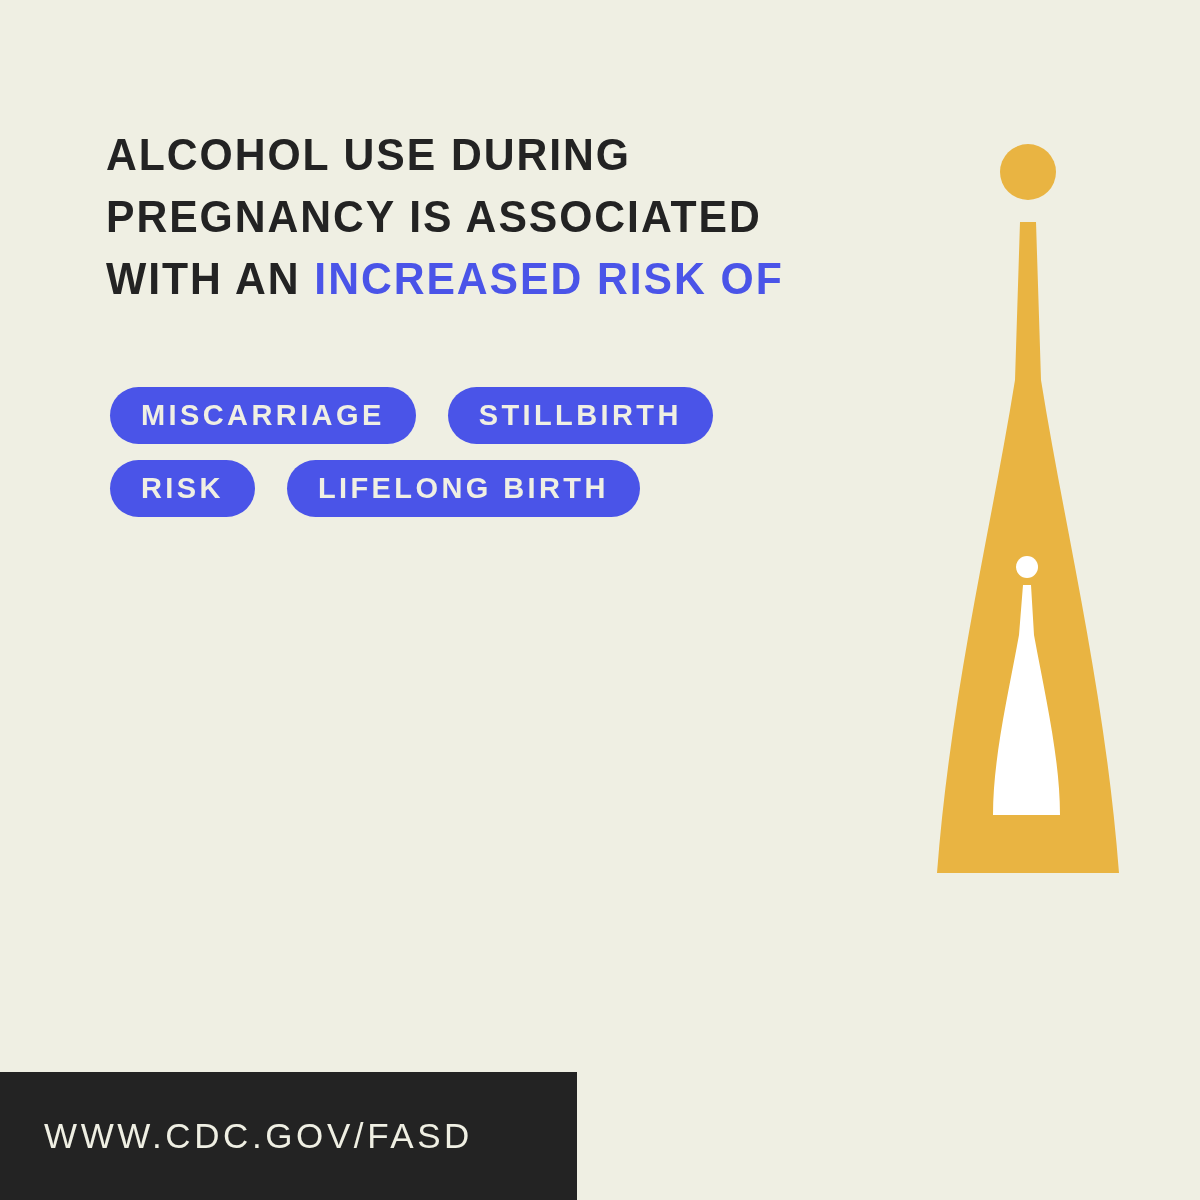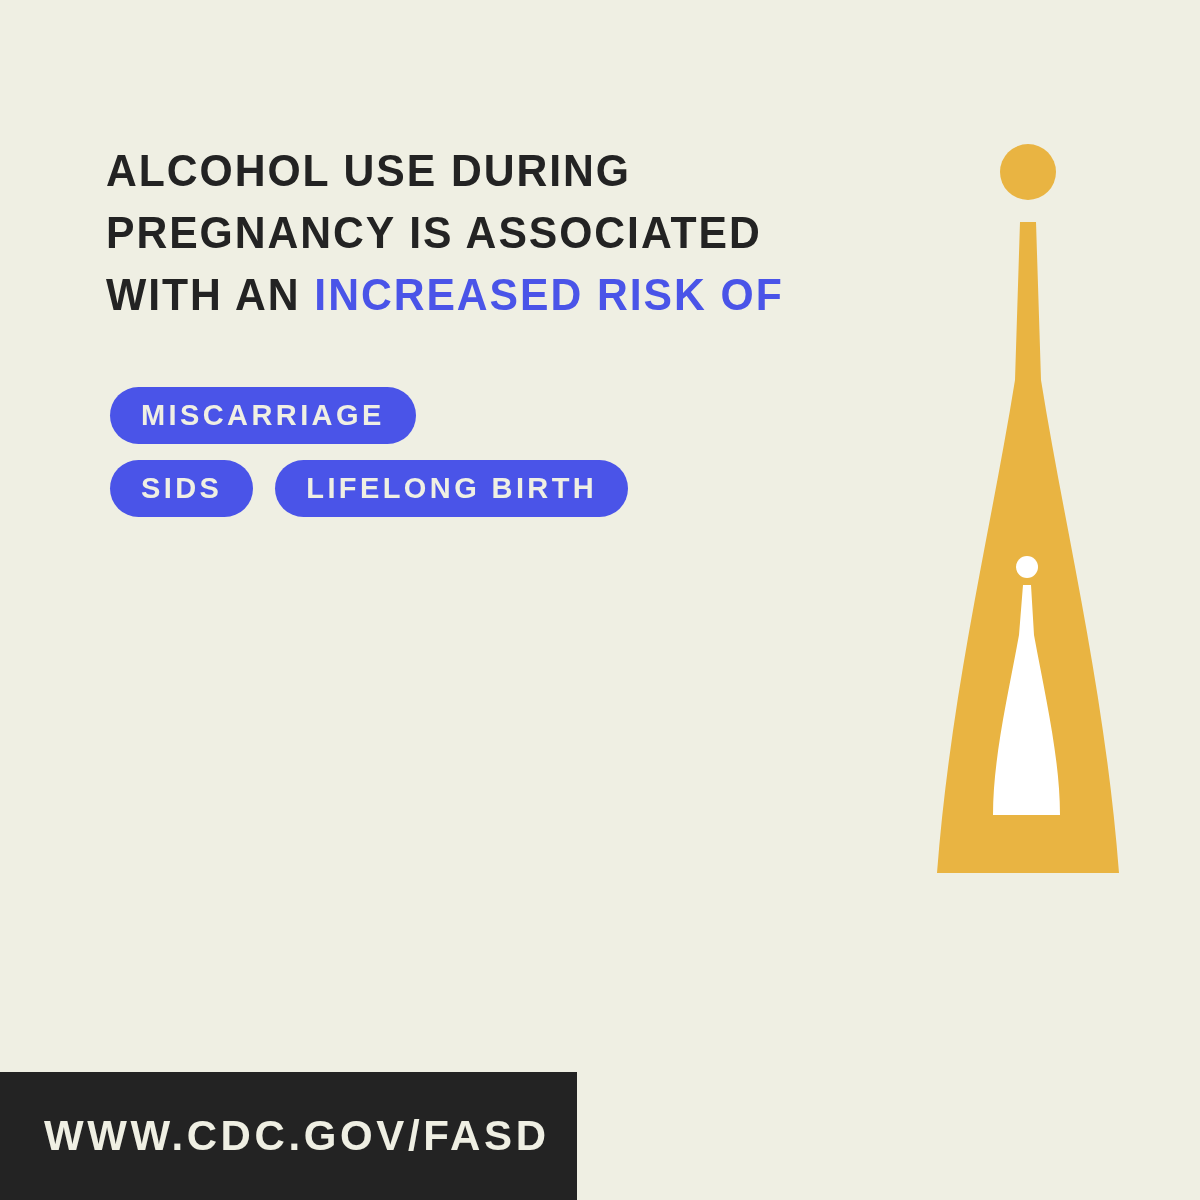--- a/index.html
+++ b/index.html
@@ -20,21 +20,21 @@
     inset: 0;
     width: 1200px;
     height: 1200px;
     background: #EFEFE3;
   }
 
   
   .headline {
     position: absolute;
     left: 106px;
-    top: 140px;
+    top: 124px;
     width: 830px;
   }
   .headline .hl-line {
     font-size: 44px;
     font-weight: 700;
     letter-spacing: 2.0px;
     line-height: 62px;
     color: #232323;
     white-space: nowrap;
     font-stretch: condensed;
@@ -46,21 +46,21 @@
   
   .pill-rows {
     position: absolute;
     left: 110px;
     top: 387px;
     width: 800px;
   }
   .pill-row {
     display: flex;
     align-items: center;
-    gap: 22px;
+    gap: 32px;
     margin-bottom: 16px;
   }
   .pill {
     display: inline-flex;
     align-items: center;
     justify-content: center;
     height: 57px;
     padding: 0 31px;
     border-radius: 29px;
     background: #4A54E8;
@@ -99,22 +99,22 @@
     top: 1072px;
     width: 577px;
     height: 128px;
     background: #232323;
     display: flex;
     align-items: center;
   }
   .footer-url {
     margin-left: 44px;
     color: #EFEFE3;
-    font-size: 42px;
-    font-weight: 700;
+    font-size: 35px;
+    font-weight: 400;
     letter-spacing: 3.6px;
     white-space: nowrap;
   }
 
   
   .bottle {
     position: absolute;
     left: 925px;
     top: 130px;
     width: 210px;
@@ -129,23 +129,24 @@
 
   <div class="headline">
     <div class="hl-line">ALCOHOL USE DURING</div>
     <div class="hl-line">PREGNANCY IS ASSOCIATED</div>
     <div class="hl-line"><span>WITH AN </span><span class="hl-accent">INCREASED RISK OF</span></div>
   </div>
 
   <div class="pill-rows">
     <div class="pill-row">
       <span class="pill">MISCARRIAGE</span>
+      <span class="pill">STILLBIRTH</span>
     </div>
     <div class="pill-row">
-      <span class="pill">SIDS</span>
+      <span class="pill">RISK</span>
       <span class="pill">LIFELONG BIRTH</span>
     </div>
   </div>
 
 
   <div class="bottle">
     <svg width="210" height="755" viewBox="0 0 210 755" xmlns="http://www.w3.org/2000/svg">
 
       <circle cx="103" cy="42" r="28" fill="#E9B442"></circle>
 

